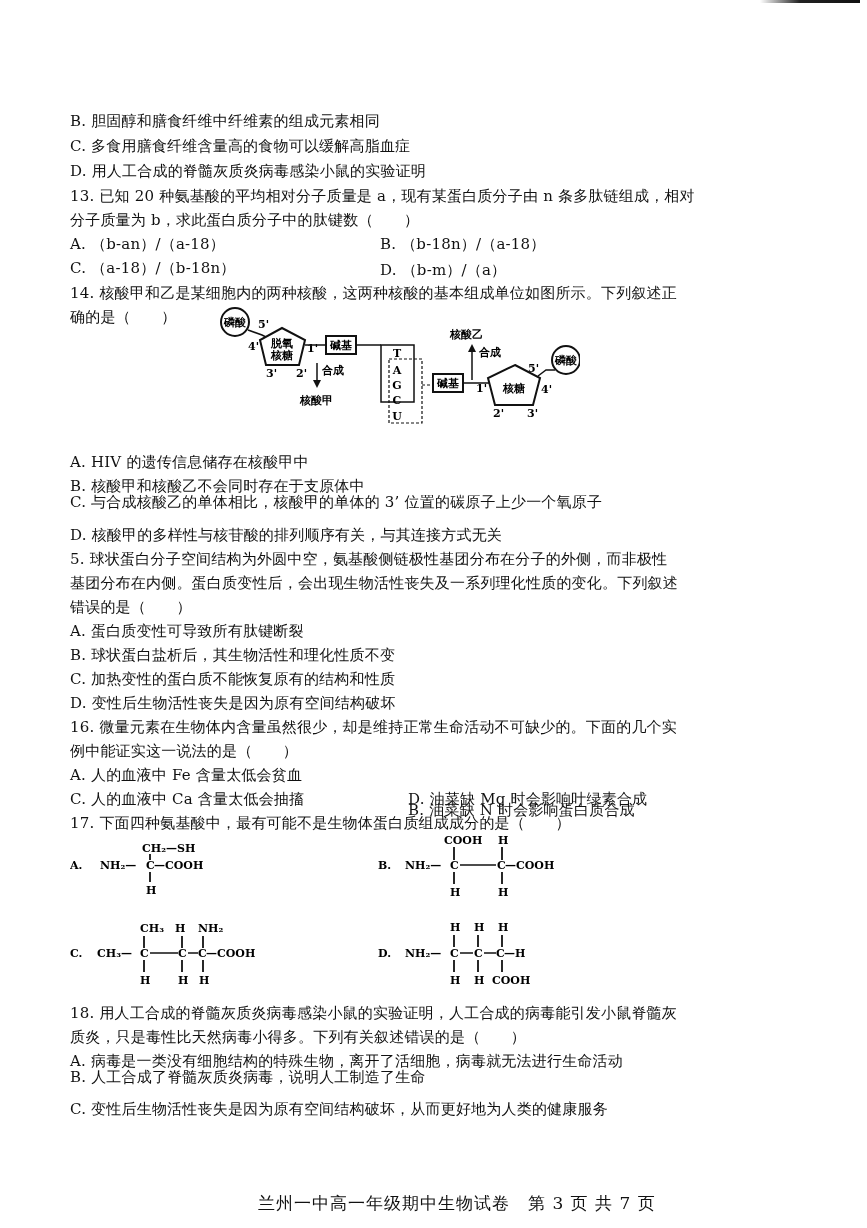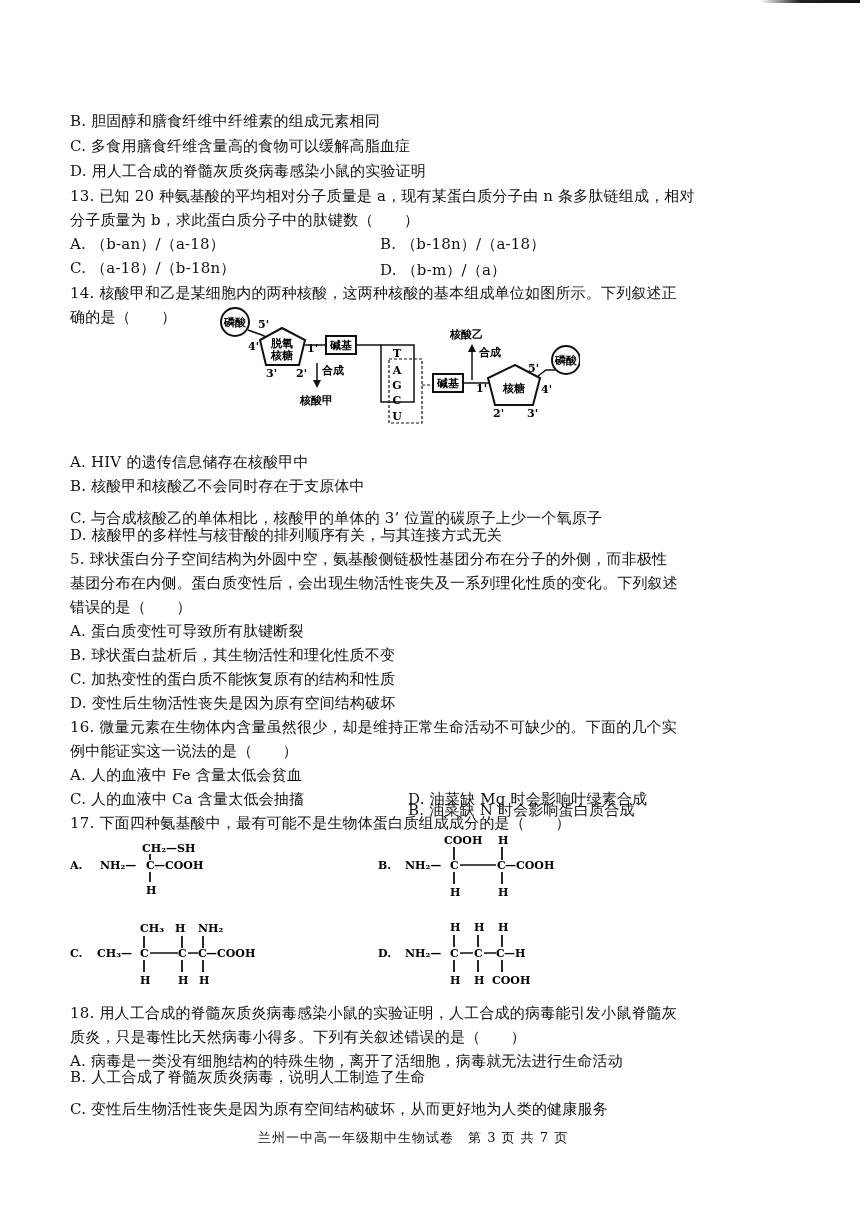--- a/index.html
+++ b/index.html
@@ -2,21 +2,21 @@
 <html><head>
 <meta charset="utf-8">
 <style>
   html,body{margin:0;padding:0;background:#fff;}
   body{width:867px;height:1228px;position:relative;overflow:hidden;
        font-family:"DejaVu Serif","Liberation Serif",serif;color:#111;}
   .topbar{position:absolute;left:760px;top:0;width:100px;height:3px;background:linear-gradient(90deg,#fff,#222 40%,#111);}
   .line{position:absolute;left:70px;font-size:15px;line-height:20px;white-space:nowrap;letter-spacing:0.2px;text-align:right;}
   .col2{left:380px;}
   .col2b{left:408px;}
-  .footer{position:absolute;left:258px;top:1129px;font-size:13px;letter-spacing:1px;}
+  .footer{position:absolute;left:258px;top:1192px;font-size:17px;letter-spacing:1px;}
   svg text{font-family:"DejaVu Serif","Liberation Serif",serif;}
   .chem{position:absolute;}
   .chem text{font-size:11px;font-weight:bold;}
 </style>
 </head>
 <body>
 
 <div class="topbar"></div>
 
 <div class="line" style="top:111px">B. 胆固醇和膳食纤维中纤维素的组成元素相同</div>
@@ -85,21 +85,21 @@
   <text x="317" y="117" font-size="11" font-weight="bold">3'</text>
   <text x="318" y="72" font-size="11" font-weight="bold">5'</text>
   <polyline points="328,76 336,70 345,70" fill="none" stroke="#111" stroke-width="1.5"></polyline>
 
   <circle cx="356" cy="60" r="14" fill="#fff" stroke="#111" stroke-width="2"></circle>
   <text x="356" y="64" font-size="10" font-weight="bold" text-anchor="middle">磷酸</text>
 </svg>
 
 <div class="line" style="top:452px">A. HIV 的遗传信息储存在核酸甲中</div>
 <div class="line" style="top:476px">B. 核酸甲和核酸乙不会同时存在于支原体中</div>
-<div class="line" style="top:508px">C. 与合成核酸乙的单体相比，核酸甲的单体的 3’ 位置的碳原子上少一个氧原子</div>
+<div class="line" style="top:492px">C. 与合成核酸乙的单体相比，核酸甲的单体的 3’ 位置的碳原子上少一个氧原子</div>
 <div class="line" style="top:525px">D. 核酸甲的多样性与核苷酸的排列顺序有关，与其连接方式无关</div>
 
 <div class="line" style="top:549px">5. 球状蛋白分子空间结构为外圆中空，氨基酸侧链极性基团分布在分子的外侧，而非极性</div>
 <div class="line" style="top:573px">基团分布在内侧。蛋白质变性后，会出现生物活性丧失及一系列理化性质的变化。下列叙述</div>
 <div class="line" style="top:597px">错误的是（　　）</div>
 <div class="line" style="top:621px">A. 蛋白质变性可导致所有肽键断裂</div>
 <div class="line" style="top:645px">B. 球状蛋白盐析后，其生物活性和理化性质不变</div>
 <div class="line" style="top:669px">C. 加热变性的蛋白质不能恢复原有的结构和性质</div>
 <div class="line" style="top:693px">D. 变性后生物活性丧失是因为原有空间结构破坏</div>
 

